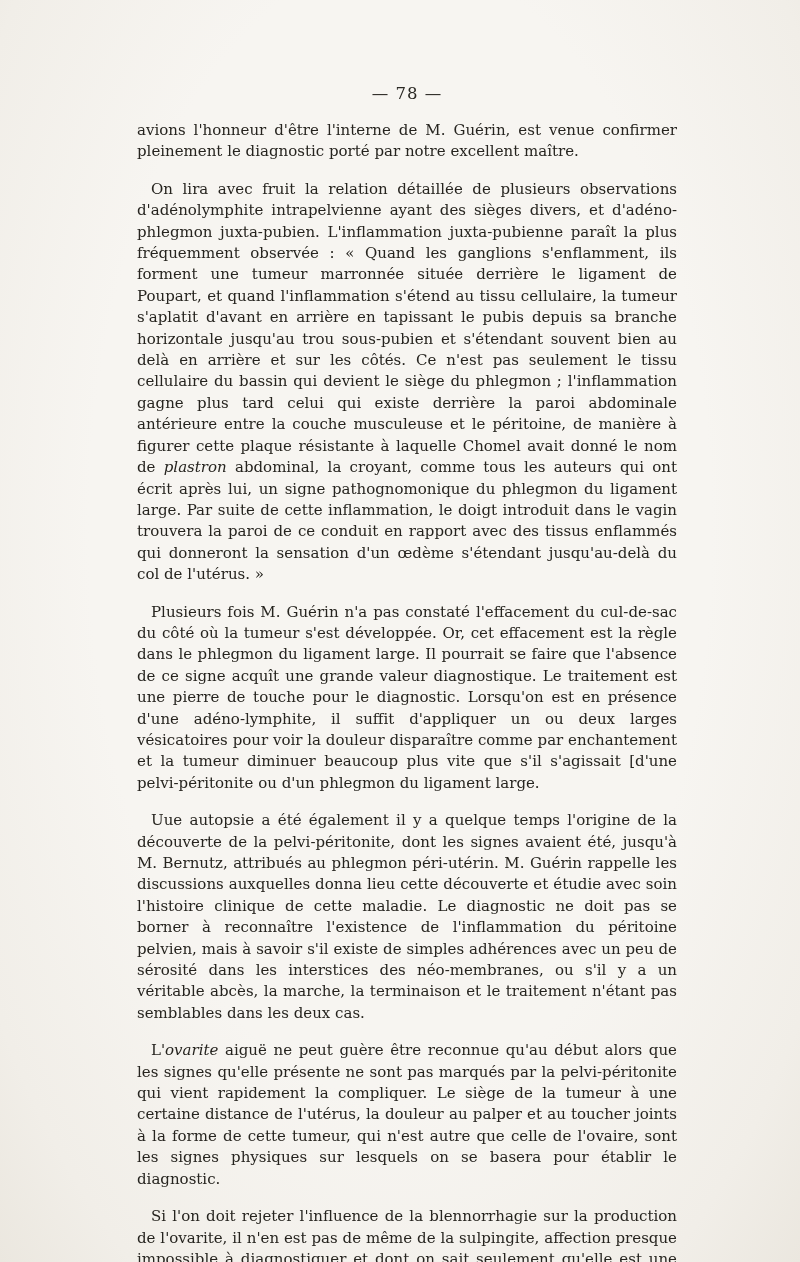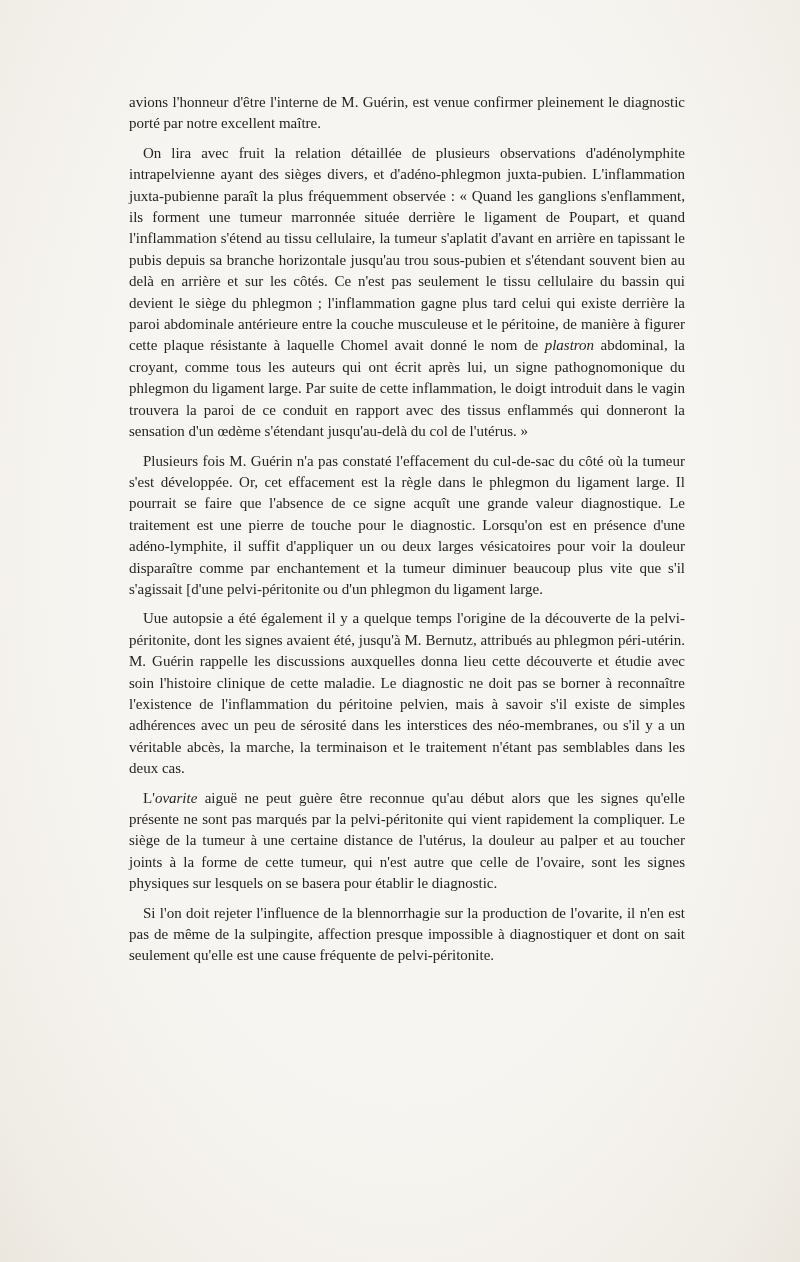--- a/index.html
+++ b/index.html
@@ -33,36 +33,36 @@
     color: #2a2823;
     margin: 0 0 17px 0;
   }
   .text-block {
     font-size: 15px;
     line-height: 21.4px;
     text-align: justify;
     color: #26241f;
   }
   .text-block p {
-    margin: 8px;
+    margin: 16px;
     padding: 0;
-    font-family: Liberation Serif, serif;
   }
   .text-block p.indent {
     text-indent: 14px;
   }
   .text-block i {
     font-style: italic;
   }
 </style>
 </head>
 <body>
 
 <div class="sheet">
   <div class="content">
+    <div class="page-number">— 78 —</div>
     <div class="text-block">
         <p class="no-indent"><span>avions l'honneur d'être l'interne de M. Guérin, est venue confirmer pleinement le diagnostic porté par notre excellent maître.</span></p>
         <p class="indent"><span>On lira avec fruit la relation détaillée de plusieurs observations d'adénolymphite intrapelvienne ayant des sièges divers, et d'adéno-phlegmon juxta-pubien. L'inflammation juxta-pubienne paraît la plus fréquemment observée : « Quand les ganglions s'enflamment, ils forment une tumeur marronnée située derrière le ligament de Poupart, et quand l'inflammation s'étend au tissu cellulaire, la tumeur s'aplatit d'avant en arrière en tapissant le pubis depuis sa branche horizontale jusqu'au trou sous-pubien et s'étendant souvent bien au delà en arrière et sur les côtés. Ce n'est pas seulement le tissu cellulaire du bassin qui devient le siège du phlegmon ; l'inflammation gagne plus tard celui qui existe derrière la paroi abdominale antérieure entre la couche musculeuse et le péritoine, de manière à figurer cette plaque résistante à laquelle Chomel avait donné le nom de </span><i>plastron</i><span> abdominal, la croyant, comme tous les auteurs qui ont écrit après lui, un signe pathognomonique du phlegmon du ligament large. Par suite de cette inflammation, le doigt introduit dans le vagin trouvera la paroi de ce conduit en rapport avec des tissus enflammés qui donneront la sensation d'un œdème s'étendant jusqu'au-delà du col de l'utérus. »</span></p>
         <p class="indent"><span>Plusieurs fois M. Guérin n'a pas constaté l'effacement du cul-de-sac du côté où la tumeur s'est développée. Or, cet effacement est la règle dans le phlegmon du ligament large. Il pourrait se faire que l'absence de ce signe acquît une grande valeur diagnostique. Le traitement est une pierre de touche pour le diagnostic. Lorsqu'on est en présence d'une adéno-lymphite, il suffit d'appliquer un ou deux larges vésicatoires pour voir la douleur disparaître comme par enchantement et la tumeur diminuer beaucoup plus vite que s'il s'agissait [d'une pelvi-péritonite ou d'un phlegmon du ligament large.</span></p>
         <p class="indent"><span>Uue autopsie a été également il y a quelque temps l'origine de la découverte de la pelvi-péritonite, dont les signes avaient été, jusqu'à M. Bernutz, attribués au phlegmon péri-utérin. M. Guérin rappelle les discussions auxquelles donna lieu cette découverte et étudie avec soin l'histoire clinique de cette maladie. Le diagnostic ne doit pas se borner à reconnaître l'existence de l'inflammation du péritoine pelvien, mais à savoir s'il existe de simples adhérences avec un peu de sérosité dans les interstices des néo-membranes, ou s'il y a un véritable abcès, la marche, la terminaison et le traitement n'étant pas semblables dans les deux cas.</span></p>
         <p class="indent"><span>L'</span><i>ovarite</i><span> aiguë ne peut guère être reconnue qu'au début alors que les signes qu'elle présente ne sont pas marqués par la pelvi-péritonite qui vient rapidement la compliquer. Le siège de la tumeur à une certaine distance de l'utérus, la douleur au palper et au toucher joints à la forme de cette tumeur, qui n'est autre que celle de l'ovaire, sont les signes physiques sur lesquels on se basera pour établir le diagnostic.</span></p>
         <p class="indent"><span>Si l'on doit rejeter l'influence de la blennorrhagie sur la production de l'ovarite, il n'en est pas de même de la sulpingite, affection presque impossible à diagnostiquer et dont on sait seulement qu'elle est une cause fréquente de pelvi-péritonite.</span></p>
       </div>
   </div>
 </div>

